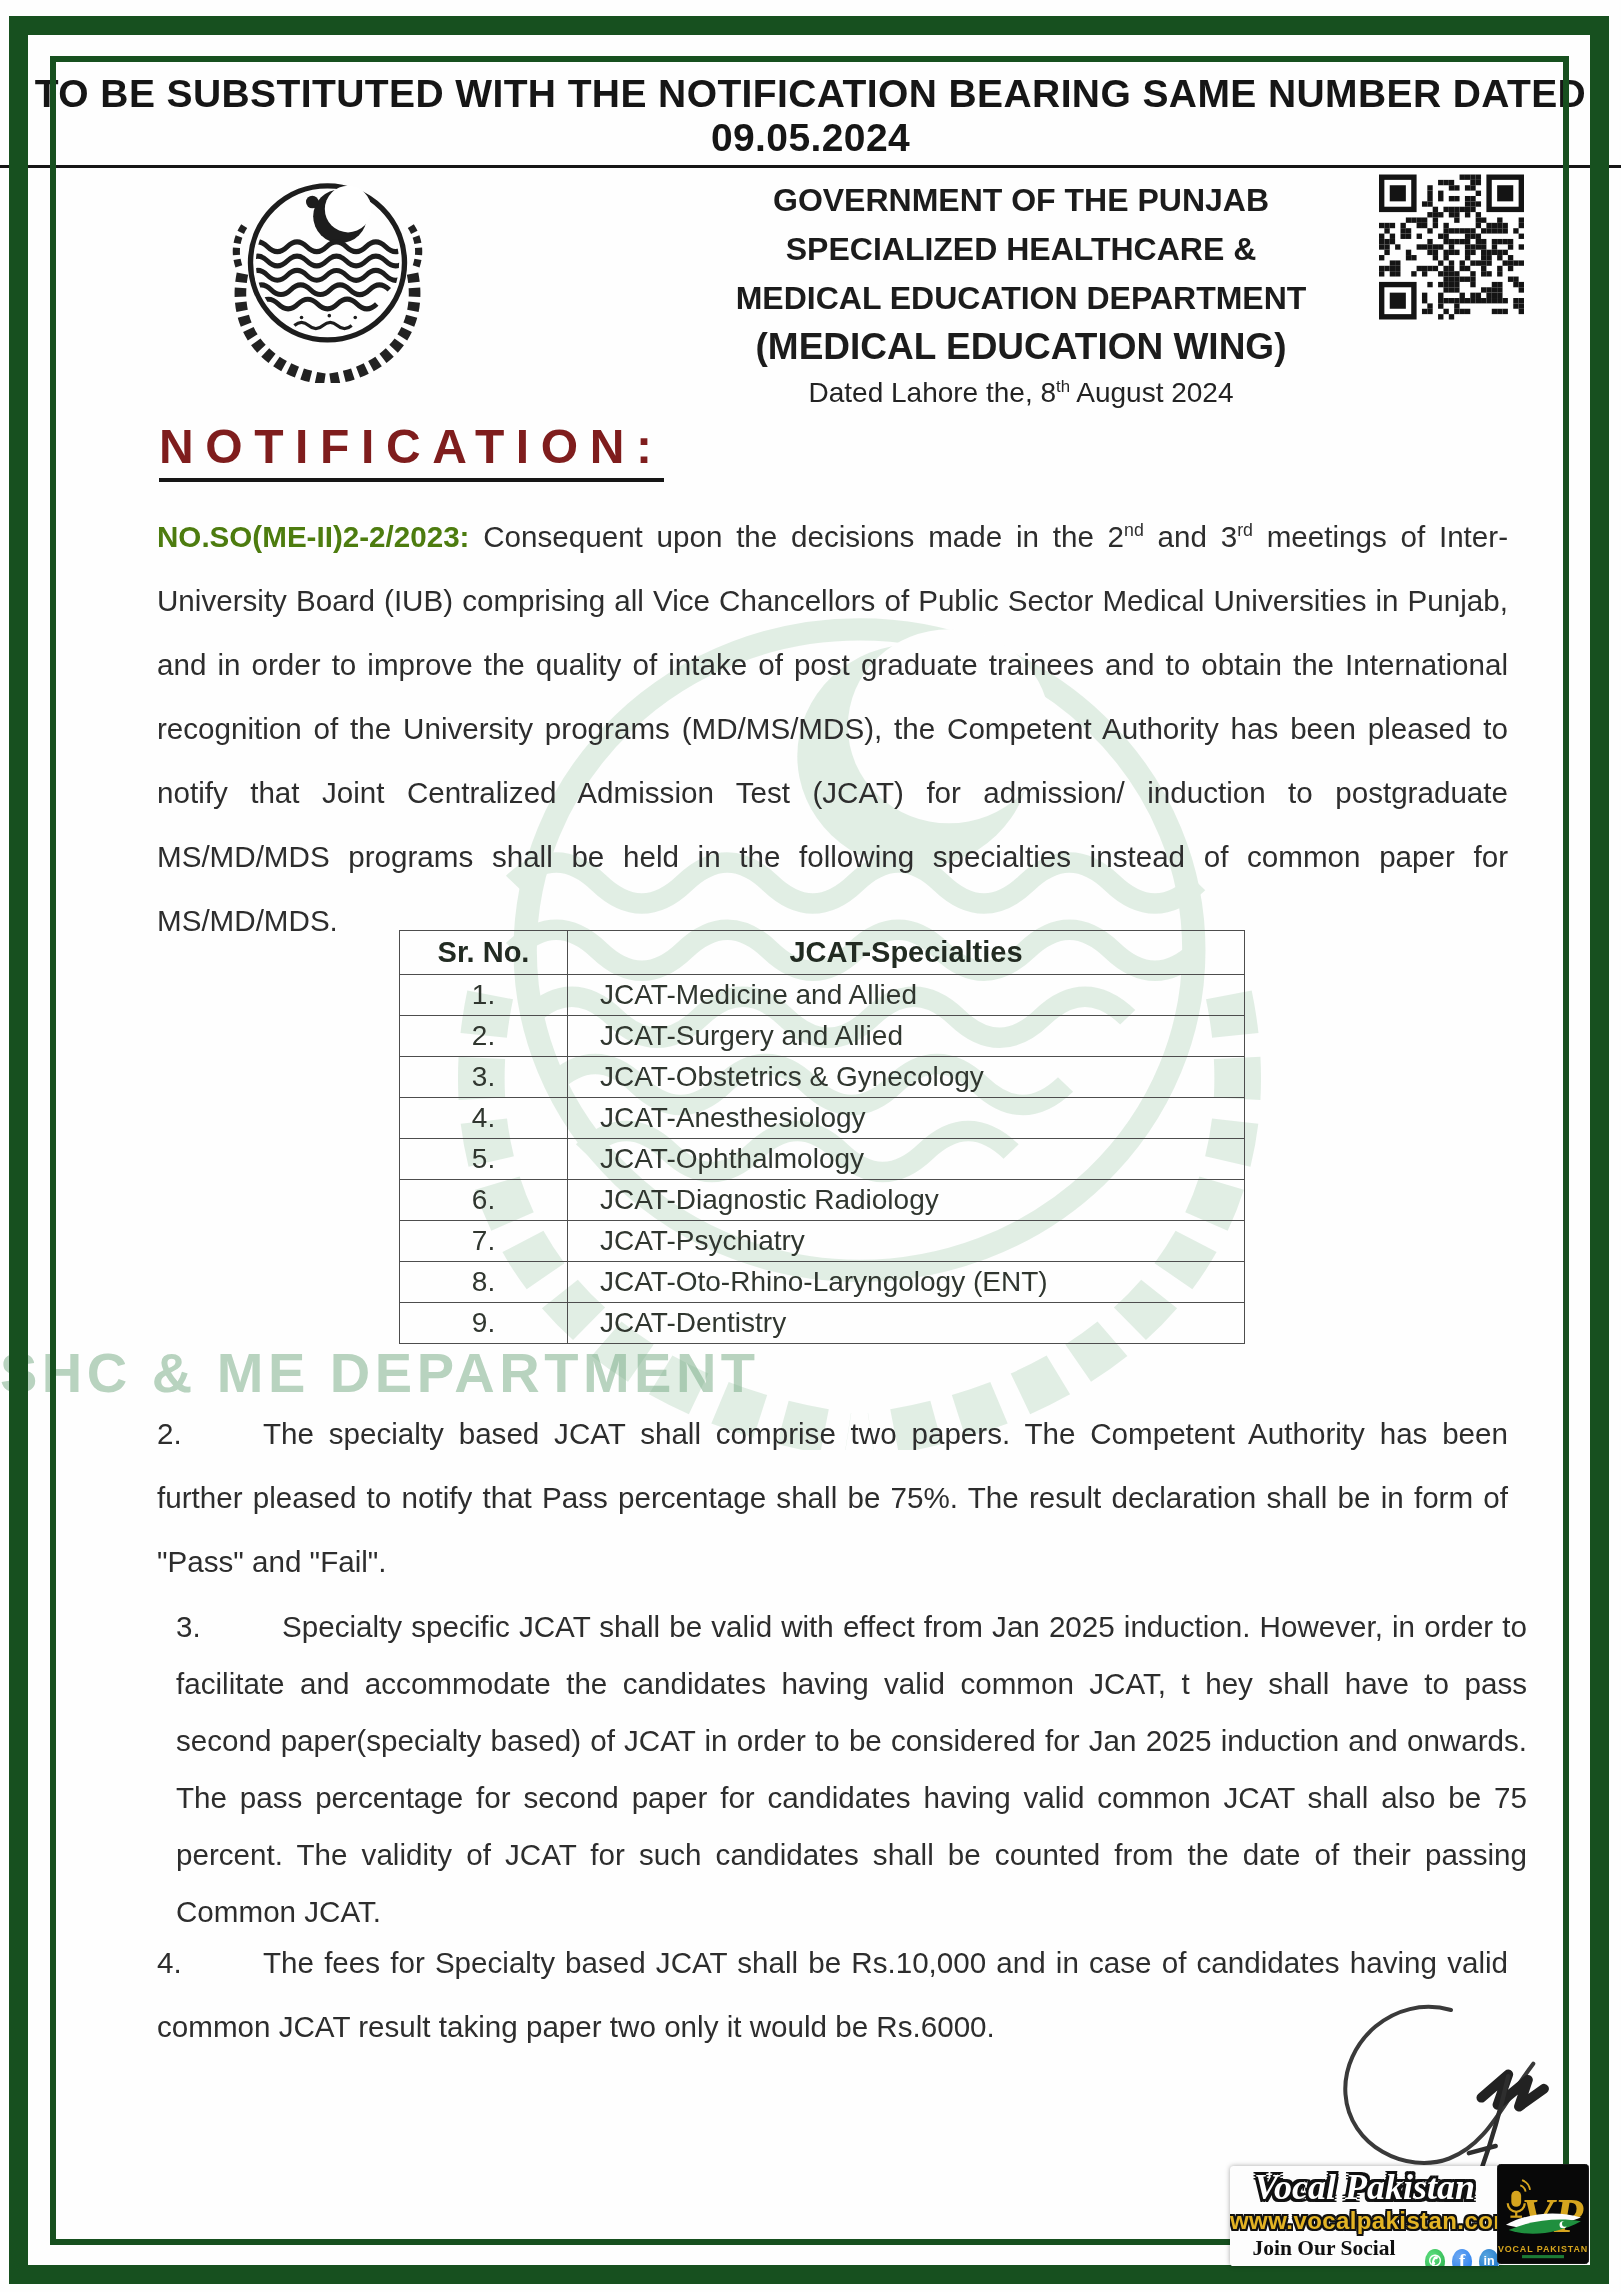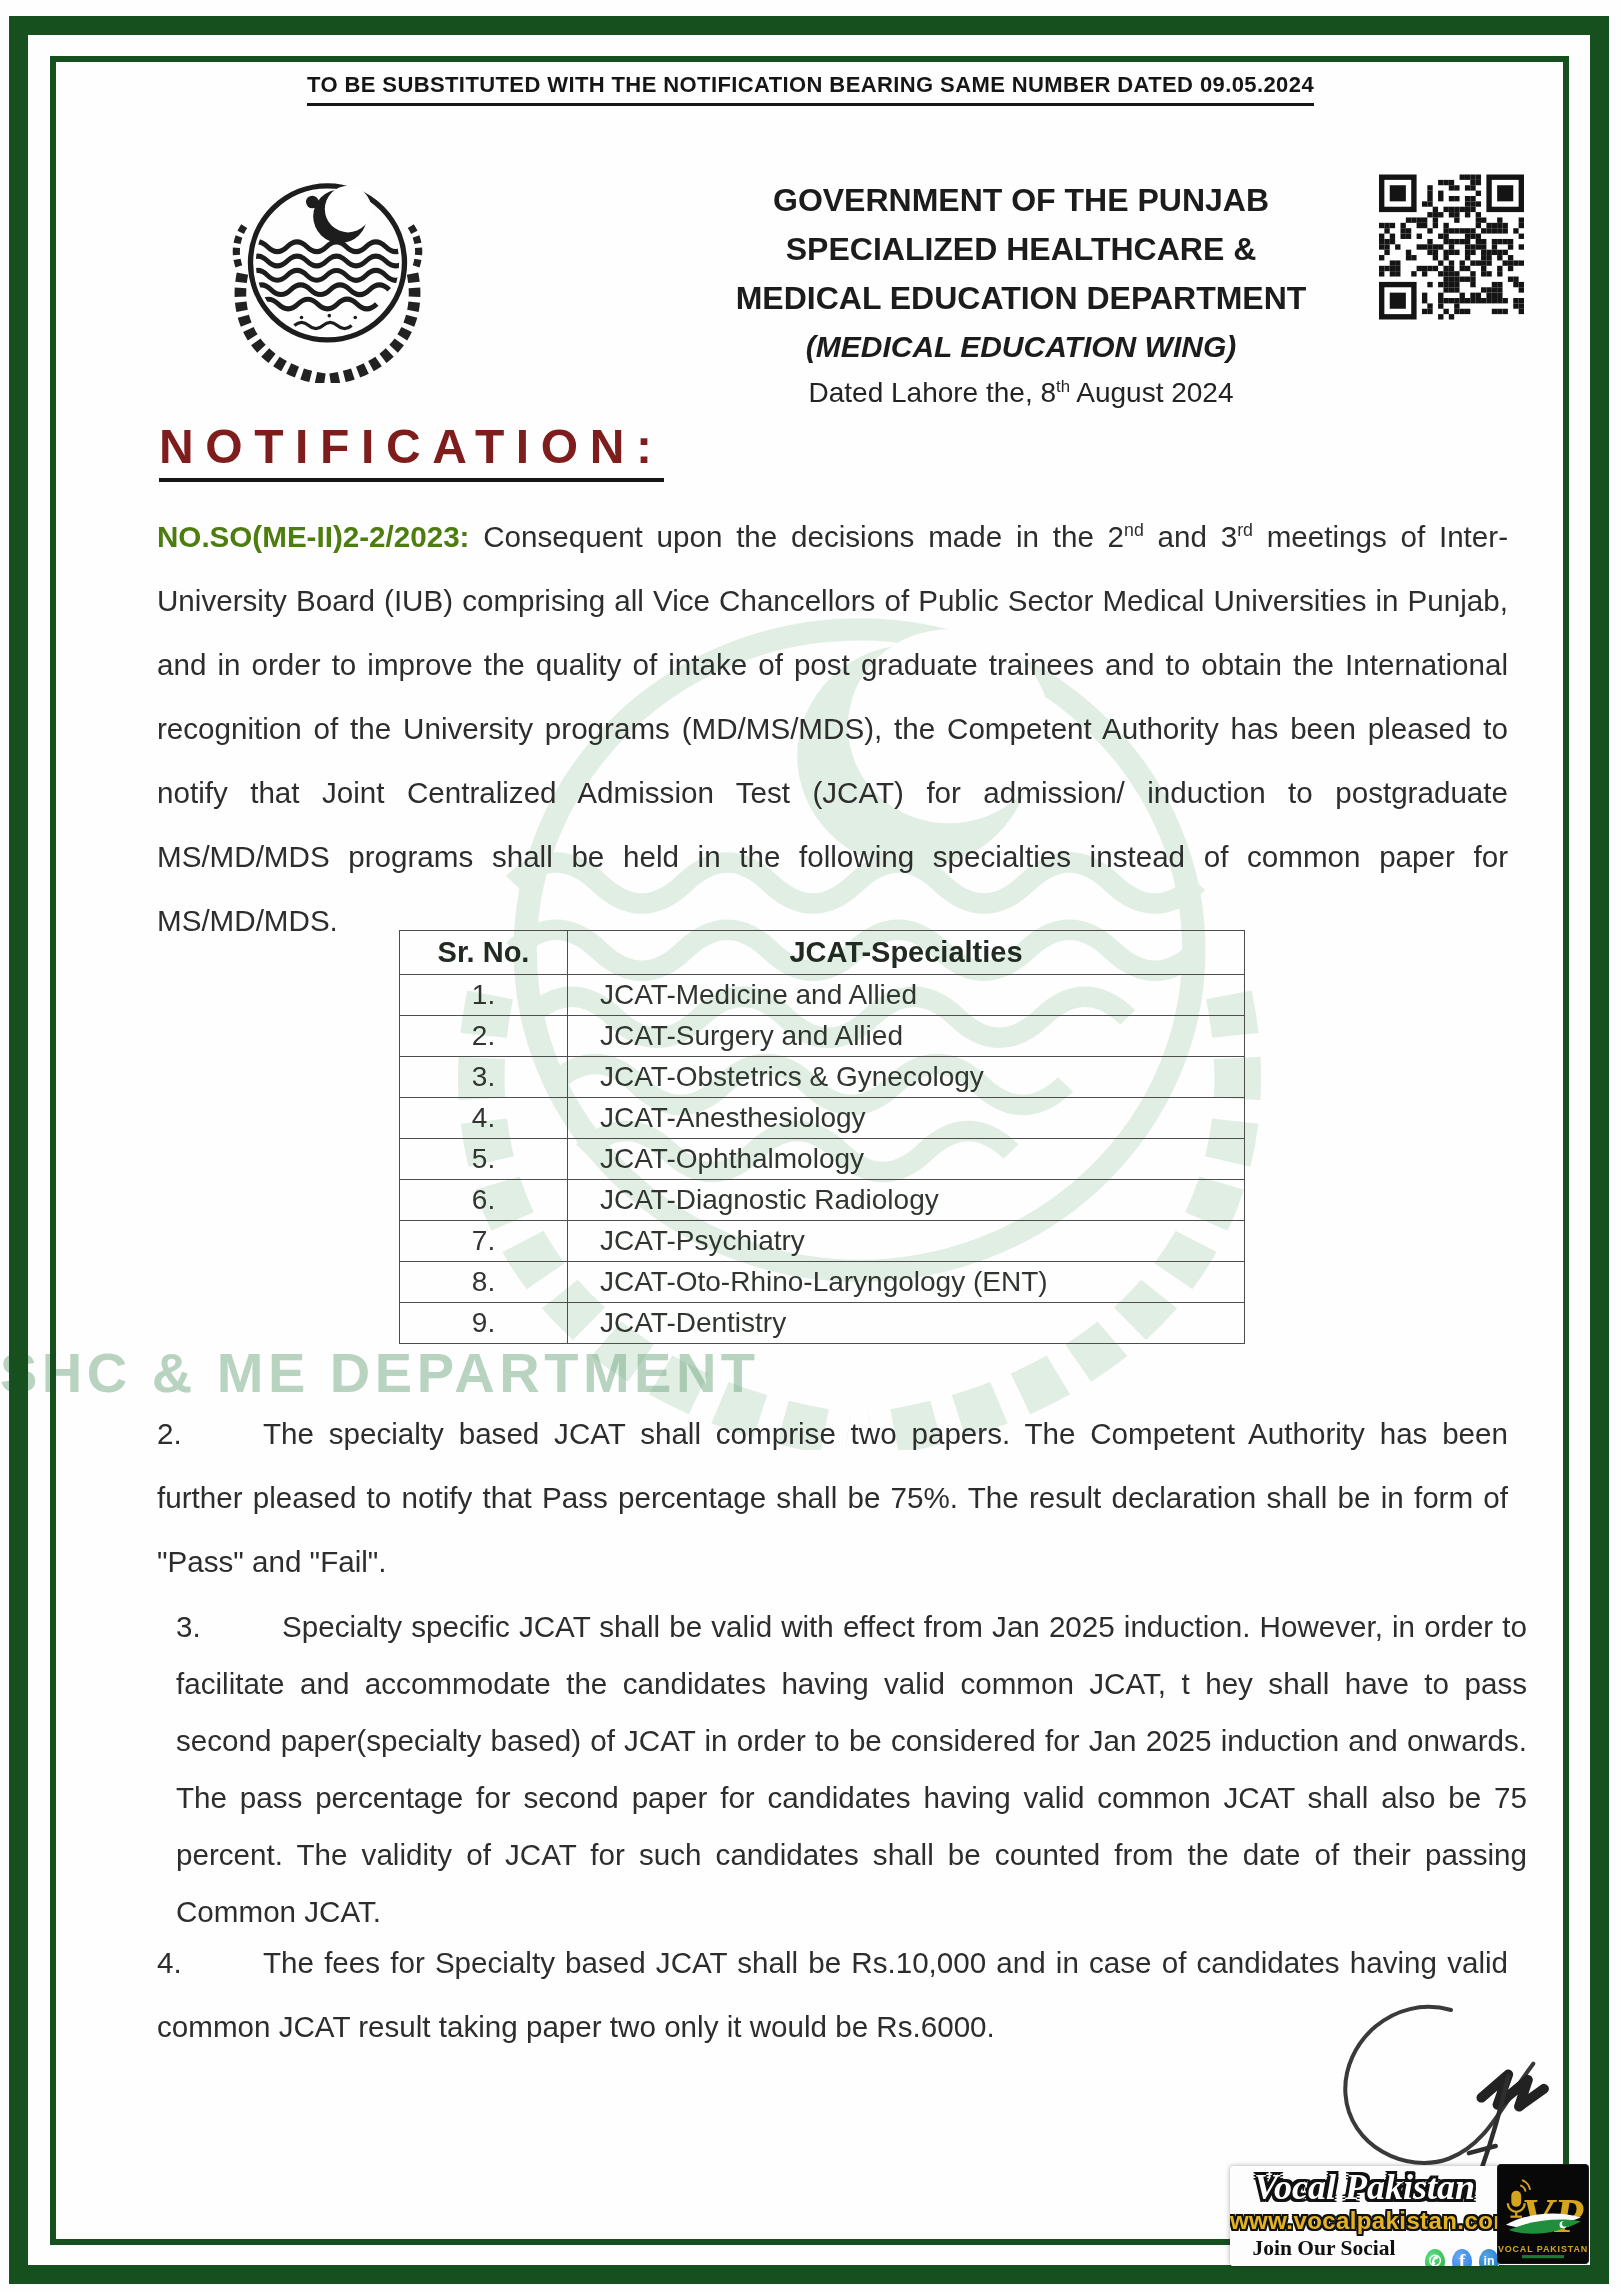--- a/index.html
+++ b/index.html
@@ -5,27 +5,27 @@
   html,body{margin:0;padding:0;background:#ffffff;}
   .page{position:relative;width:1621px;height:2293px;background:#fefefe;overflow:hidden;
         font-family:"Liberation Sans",sans-serif;color:#2b2b2b;}
   
   .border-outer{position:absolute;left:9px;top:16px;right:12.5px;bottom:9px;
                 border:19.7px solid #17501f;z-index:5;pointer-events:none;}
   .border-inner{position:absolute;left:50px;top:56px;right:52px;bottom:48px;
                 border:6.3px solid #17501f;z-index:5;pointer-events:none;}
   
   .top-notice{position:absolute;left:0;right:0;top:72px;text-align:center;z-index:3;}
-  .top-notice span{display:inline-block;font-size:22px;font-weight:bold;color:#161616;
+  .top-notice span{display:inline-block;font-size:39px;font-weight:bold;color:#161616;
                    letter-spacing:0.4px;border-bottom:3.6px solid #161616;padding-bottom:5.4px;}
   
   .crest{position:absolute;left:212px;top:157px;width:231px;height:226px;z-index:3;}
   .header-text{position:absolute;left:663px;top:176px;width:716px;text-align:center;z-index:3;color:#1c1c1c;}
   .header-text .dl{font-size:32px;font-weight:bold;line-height:49px;}
-  .header-text .wing{font-size:30px;font-weight:bold;font-style:italic;line-height:47px;}
+  .header-text .wing{font-size:37px;font-weight:bold;line-height:47px;}
   .header-text .date{font-size:28px;line-height:45px;color:#232323;}
   sup{font-size:.6em;vertical-align:super;line-height:0;margin-top:20px;}
   .qr{position:absolute;left:1379px;top:170px;width:145px;height:154px;z-index:3;}
   
   .title{position:absolute;left:159px;top:419px;z-index:3;}
   .title span{display:inline-block;font-size:48px;font-weight:800;color:#7f1d1d;
               letter-spacing:11.6px;border-bottom:4.5px solid #161616;padding-bottom:4px;text-align:center;}
   
   .para{position:absolute;left:157px;width:1351px;text-align:justify;font-size:29.6px;
         color:#2d2d2d;z-index:3;}

